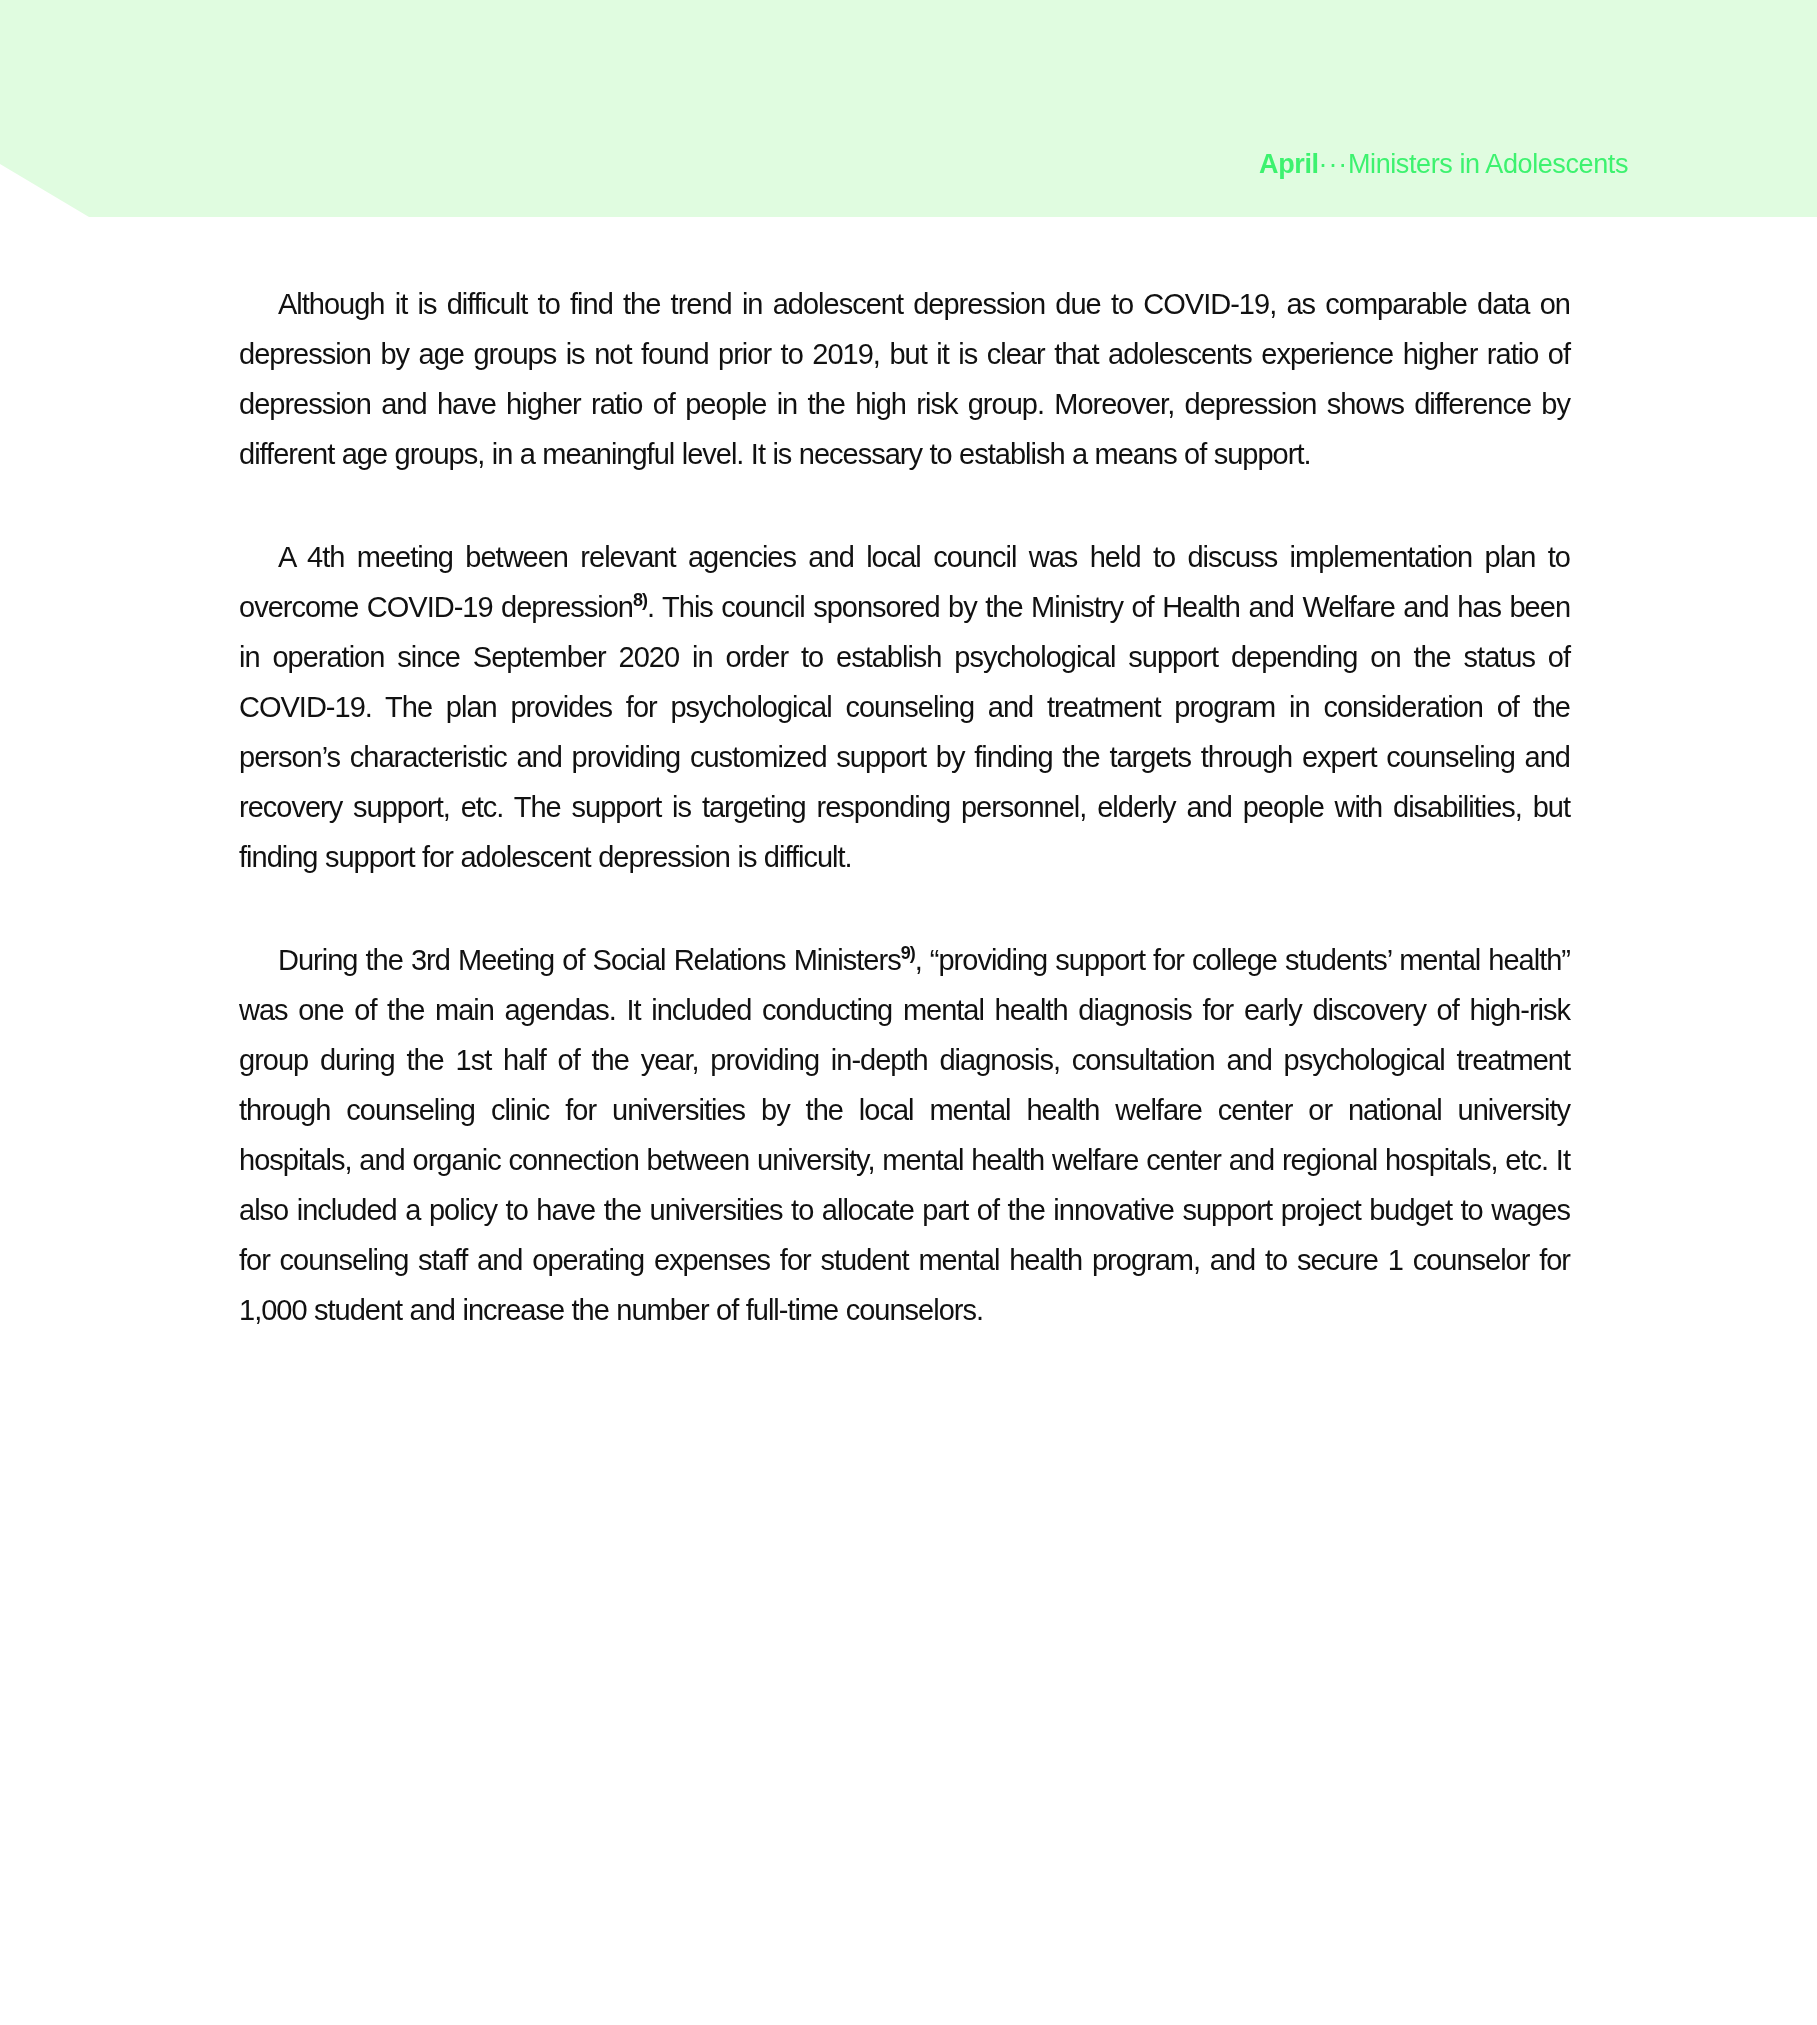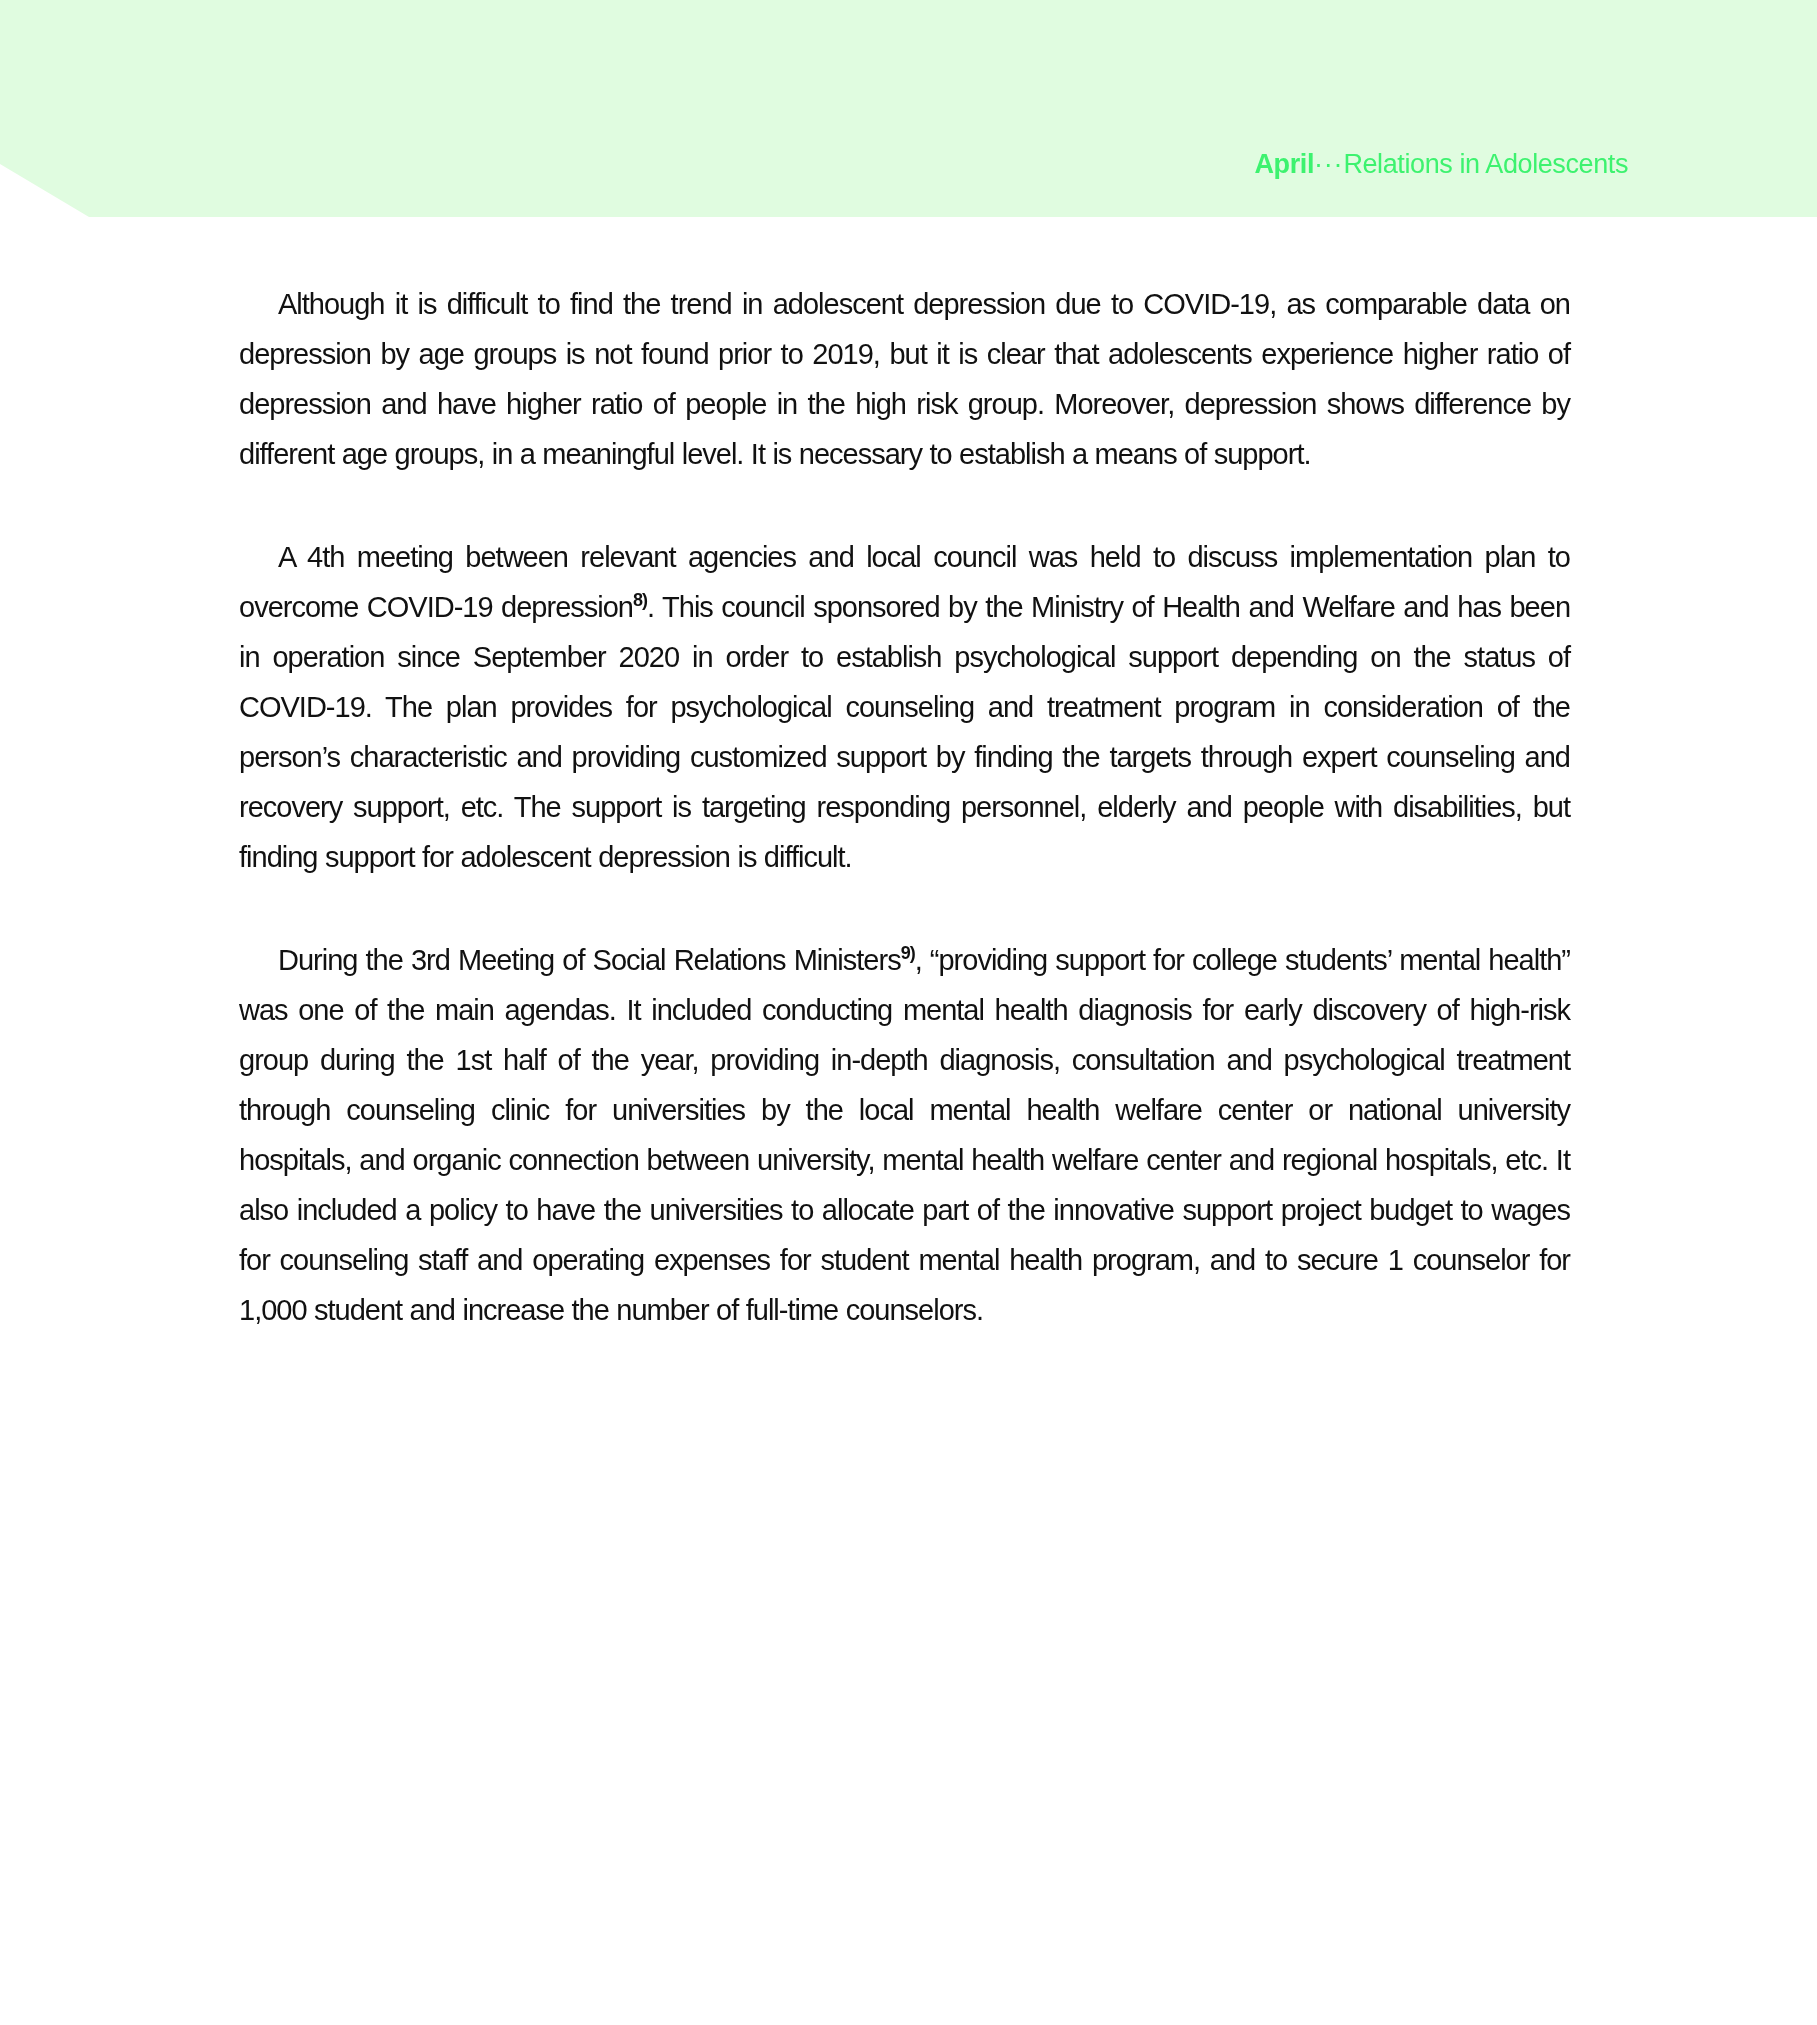--- a/index.html
+++ b/index.html
@@ -63,21 +63,21 @@
       vertical-align: 11.3px;
       font-weight: bold;
     }
   </style>
 </head>
 <body>
 
 <div class="band band-top"></div>
 
 <div class="running-header">
-  <span class="month">April</span><span class="dots">···</span><span class="title">Relations in Adolescents</span>
+  <span class="month">April</span><span class="dots">···</span><span class="title">Ministers in Adolescents</span>
 </div>
 
 <div class="content">
   <p class="para">
     <span>Although it is difficult to find the trend in adolescent depression due to COVID-19, as comparable data on depression by age groups is not found prior to 2019, but it is clear that adolescents experience higher ratio of depression and have higher ratio of people in the high risk group. Moreover, depression shows difference by different age groups, in a meaningful level. It is necessary to establish a means of support.</span>
   </p>
   <p class="para">
     <span>A 4th meeting between relevant agencies and local council was held to discuss implementation plan to overcome COVID-19 depression</span><sup>8)</sup><span>. This council sponsored by the Ministry of Health and Welfare and has been in operation since September 2020 in order to establish psychological support depending on the status of COVID-19. The plan provides for psychological counseling and treatment program in consideration of the person’s characteristic and providing customized support by finding the targets through expert counseling and recovery support, etc. The support is targeting responding personnel, elderly and people with disabilities, but finding support for adolescent depression is difficult.</span>
   </p>
   <p class="para">

